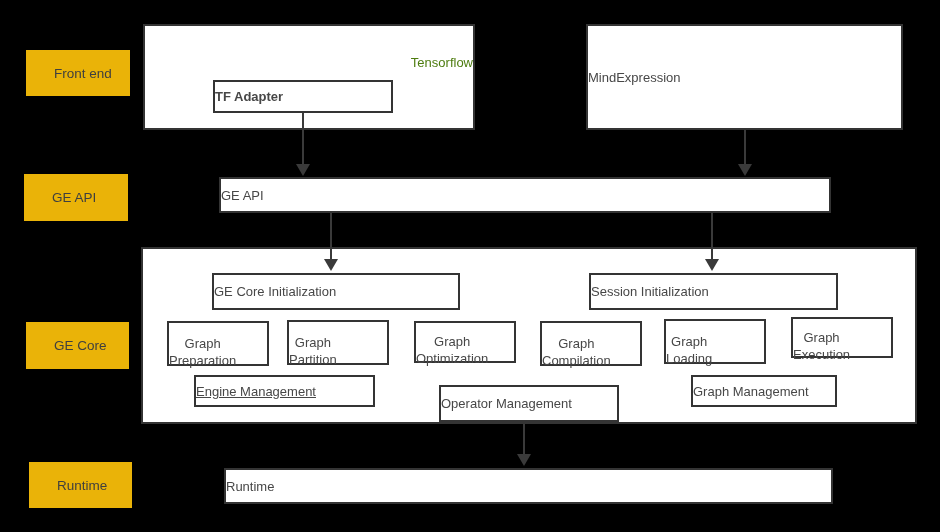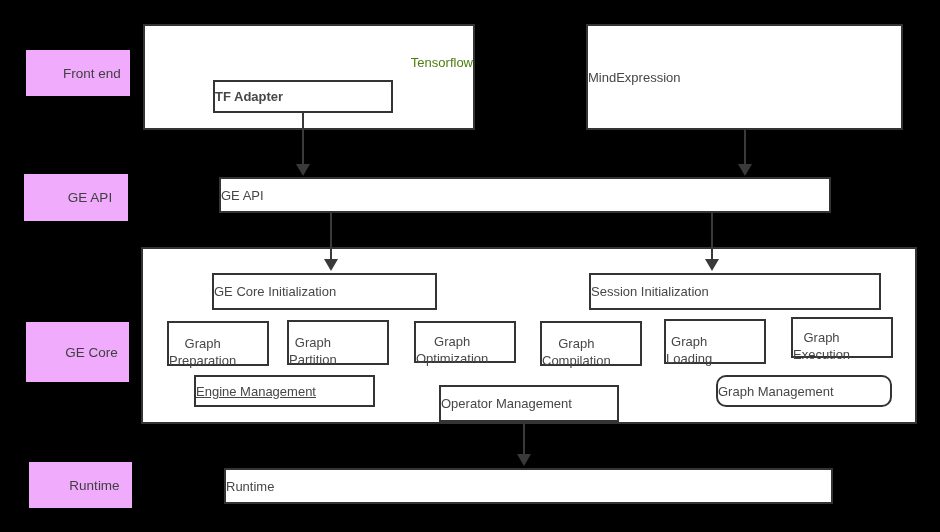--- a/index.html
+++ b/index.html
@@ -19,25 +19,24 @@
     display:flex;
     align-items:center;
     justify-content:flex-start;
     font-size:13px;
     color:#474747;
     text-align:center;
   }
   .label-box{
     position:absolute;
     box-sizing:border-box;
-    background:#f0abfc;
+    background:#eab308;
     border:none;
     display:flex;
     align-items:center;
-    justify-content:center;
     font-size:13.5px;
     color:#3f3f3f;
     padding-left:28px;
   }
   .container-box{
     position:absolute;
     box-sizing:border-box;
     background:#fff;
     border:2px solid #343434;
   }
@@ -52,21 +51,21 @@
 <body>
 
 <div class="canvas">
 
   <div class="label-box" style="left:26px;top:50px;width:104px;height:46px;">
     <span>Front end</span>
   </div>
   <div class="label-box" style="left:24px;top:174px;width:104px;height:47px;">
     <span>GE API</span>
   </div>
-  <div class="label-box" style="left:26px;top:322px;width:103px;height:60px;">
+  <div class="label-box" style="left:26px;top:322px;width:103px;height:47px;">
     <span>GE Core</span>
   </div>
   <div class="label-box" style="left:29px;top:462px;width:103px;height:46px;">
     <span>Runtime</span>
   </div>
 
   <div class="container-box" style="left:143px;top:24px;width:332px;height:106px;">
     <div class="tf-title">Tensorflow</div>
     <div class="box" style="left:68px;top:54px;width:180px;height:33px;font-weight:bold;">
       <span>TF Adapter</span>
@@ -76,24 +75,24 @@
   <div class="box" style="left:586px;top:24px;width:317px;height:106px;">
     <span>MindExpression</span>
   </div>
 
   <div class="box" style="left:219px;top:177px;width:612px;height:36px;">
     <span>GE API</span>
   </div>
 
   <div class="container-box" style="left:141px;top:247px;width:776px;height:177px;">
 
-    <div class="box" style="left:69px;top:24px;width:225px;height:37px;">
+    <div class="box" style="left:69px;top:24px;width:248px;height:37px;">
       <span>GE Core Initialization</span>
     </div>
-    <div class="box" style="left:446px;top:24px;width:292px;height:37px;">
+    <div class="box" style="left:446px;top:24px;width:249px;height:37px;">
       <span>Session Initialization</span>
     </div>
 
     <div class="box" style="left:24px;top:72px;width:102px;height:45px;">
       <span class="twoline">Graph
 Preparation</span>
     </div>
     <div class="box" style="left:144px;top:71px;width:102px;height:45px;">
       <span class="twoline">Graph
 Partition</span>
@@ -114,21 +113,21 @@
       <span class="twoline">Graph
 Execution</span>
     </div>
 
     <div class="box" style="left:51px;top:126px;width:181px;height:32px;text-decoration:underline;">
       <span>Engine Management</span>
     </div>
     <div class="box" style="left:296px;top:136px;width:180px;height:37px;">
       <span>Operator Management</span>
     </div>
-    <div class="box" style="left:573px;top:126px;width:176px;height:32px;border-radius:10px;">
+    <div class="box" style="left:548px;top:126px;width:146px;height:32px;">
       <span>Graph Management</span>
     </div>
   </div>
 
   <div class="box" style="left:224px;top:468px;width:609px;height:36px;">
     <span>Runtime</span>
   </div>
 
   <svg class="arrows" viewBox="0 0 940 532" xmlns="http://www.w3.org/2000/svg">
     <g stroke="#3a3a3a" stroke-width="2" fill="#3a3a3a">

